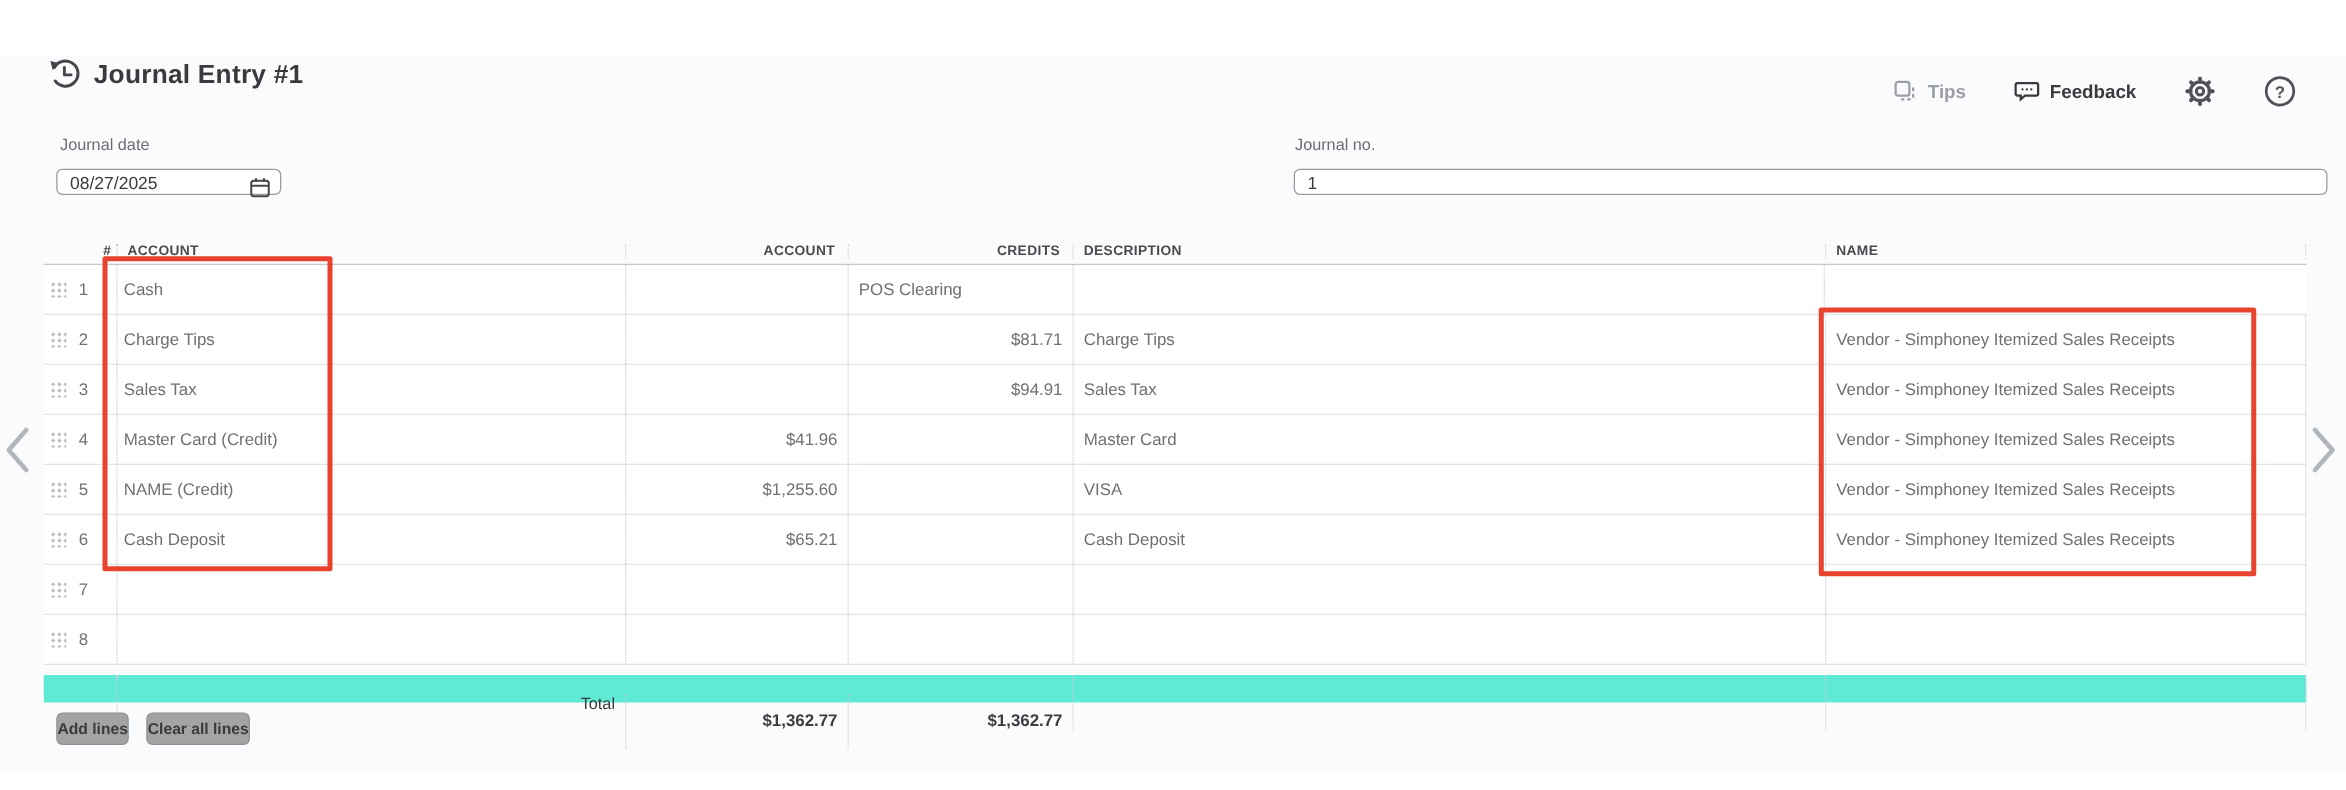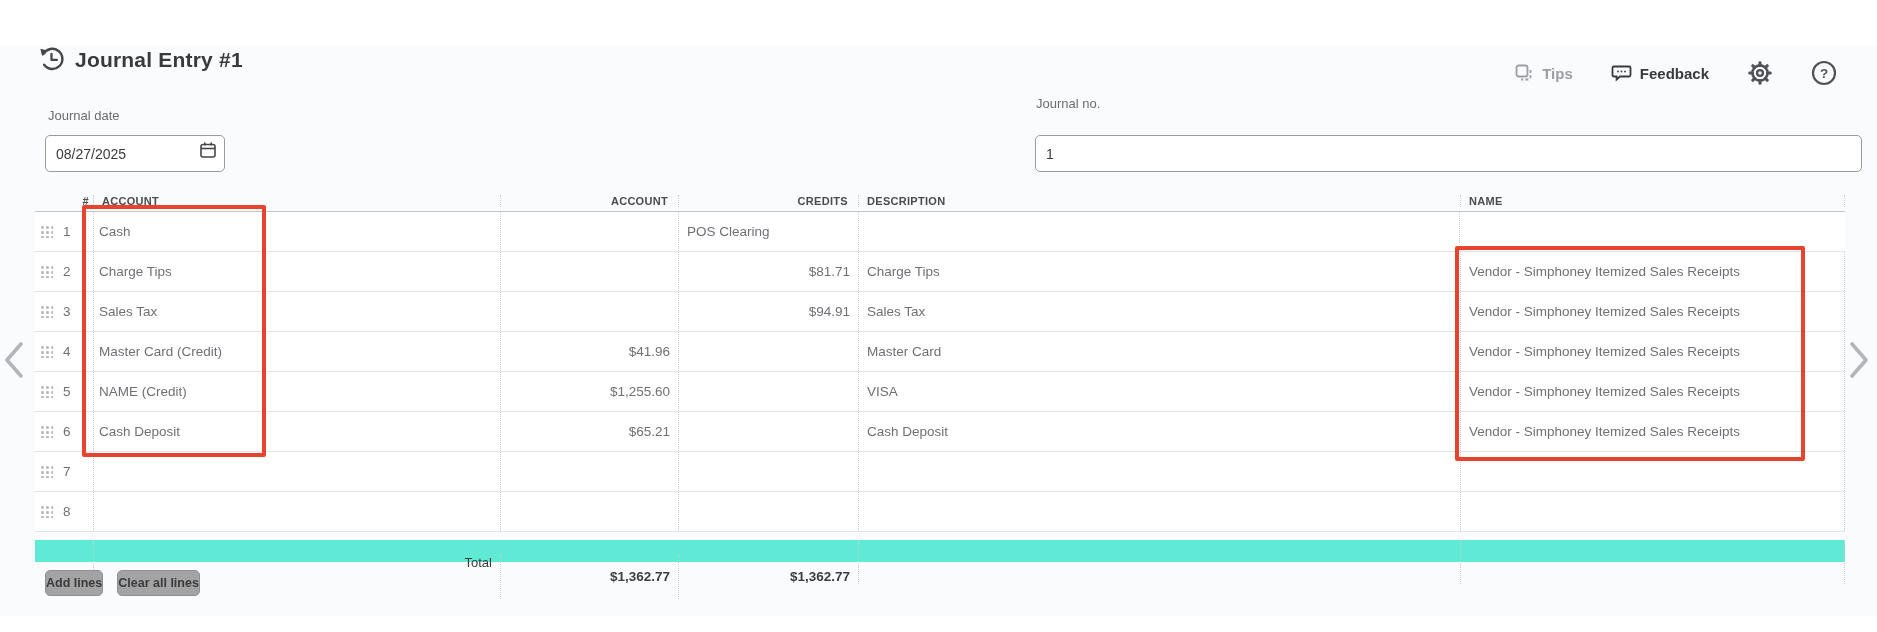--- a/index.html
+++ b/index.html
@@ -14,21 +14,21 @@
   .hdr-title h1{font-size:21px;font-weight:700;margin:0;color:#393a3d;letter-spacing:.2px;}
   .hdr-actions{position:absolute;right:40px;top:60px;display:flex;align-items:center;gap:38px;}
   .act{display:flex;align-items:center;gap:8px;cursor:pointer;background:none;border:none;padding:0;font-family:inherit;}
   .act.copy{color:#9b9ea4;font-size:15px;font-weight:600;}
   .act.feedback{color:#393a3d;font-size:15px;font-weight:700;}
   .icon-btn{background:none;border:none;padding:0;cursor:pointer;line-height:0;}
 
   
   .field-label{position:absolute;font-size:13px;color:#6b6c72;}
   .input{
-    position:absolute;height:37px;border:1px solid #979ba0;border-radius:5px;background:#fff;
+    position:absolute;height:21px;border:1px solid #979ba0;border-radius:5px;background:#fff;
     font-size:14px;color:#393a3d;padding:0 10px;box-sizing:border-box;font-family:inherit;
   }
   .date-wrap{position:absolute;left:45px;top:135px;width:180px;height:31px;}
   .date-wrap .input{left:0;top:0;width:180px;padding-right:34px;}
   .cal-btn{position:absolute;right:8px;top:6px;line-height:0;background:none;border:none;padding:0;cursor:pointer;}
 
   
   .table{position:absolute;left:35px;top:190px;width:1810px;}
   .trow,.hrow,.totrow{display:grid;grid-template-columns:23px 35px 407px 178px 180px 602px 385px;}
   .hrow{height:21px;align-items:center;border-bottom:1px solid #c3c6ca;}
@@ -134,21 +134,21 @@
   <button class="cal-btn">
     <svg width="18" height="18" viewBox="0 0 18 18" fill="none" stroke="#45464a" stroke-width="1.6">
       <rect x="2" y="3.5" width="14" height="12.5" rx="2"></rect>
       <line x1="2" y1="7.5" x2="16" y2="7.5"></line>
       <line x1="5.8" y1="1.6" x2="5.8" y2="4.6"></line>
       <line x1="12.2" y1="1.6" x2="12.2" y2="4.6"></line>
     </svg>
   </button>
 </div>
 
-<span class="field-label" style="left:1036px;top:96px;">Journal no.</span>
+<span class="field-label" style="left:1036px;top:108px;">Journal no.</span>
 <input class="input" style="left: 1035px; top: 135px; width: 827px;" value="1">
 
 <div class="table">
   <div class="hrow">
     <div class="hcell"></div>
     <div class="hcell h-num">#</div>
     <div class="hcell dotl" style="padding-left:8px;">ACCOUNT</div>
     <div class="hcell h-debits dotl">ACCOUNT</div>
     <div class="hcell h-credits dotl">CREDITS</div>
     <div class="hcell h-desc dotl">DESCRIPTION</div>

